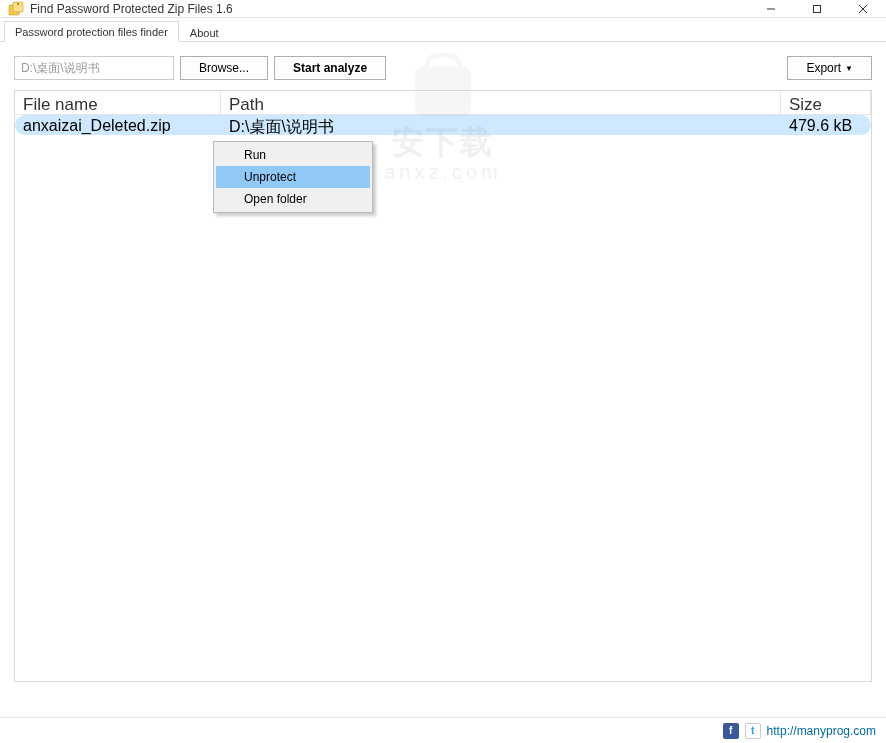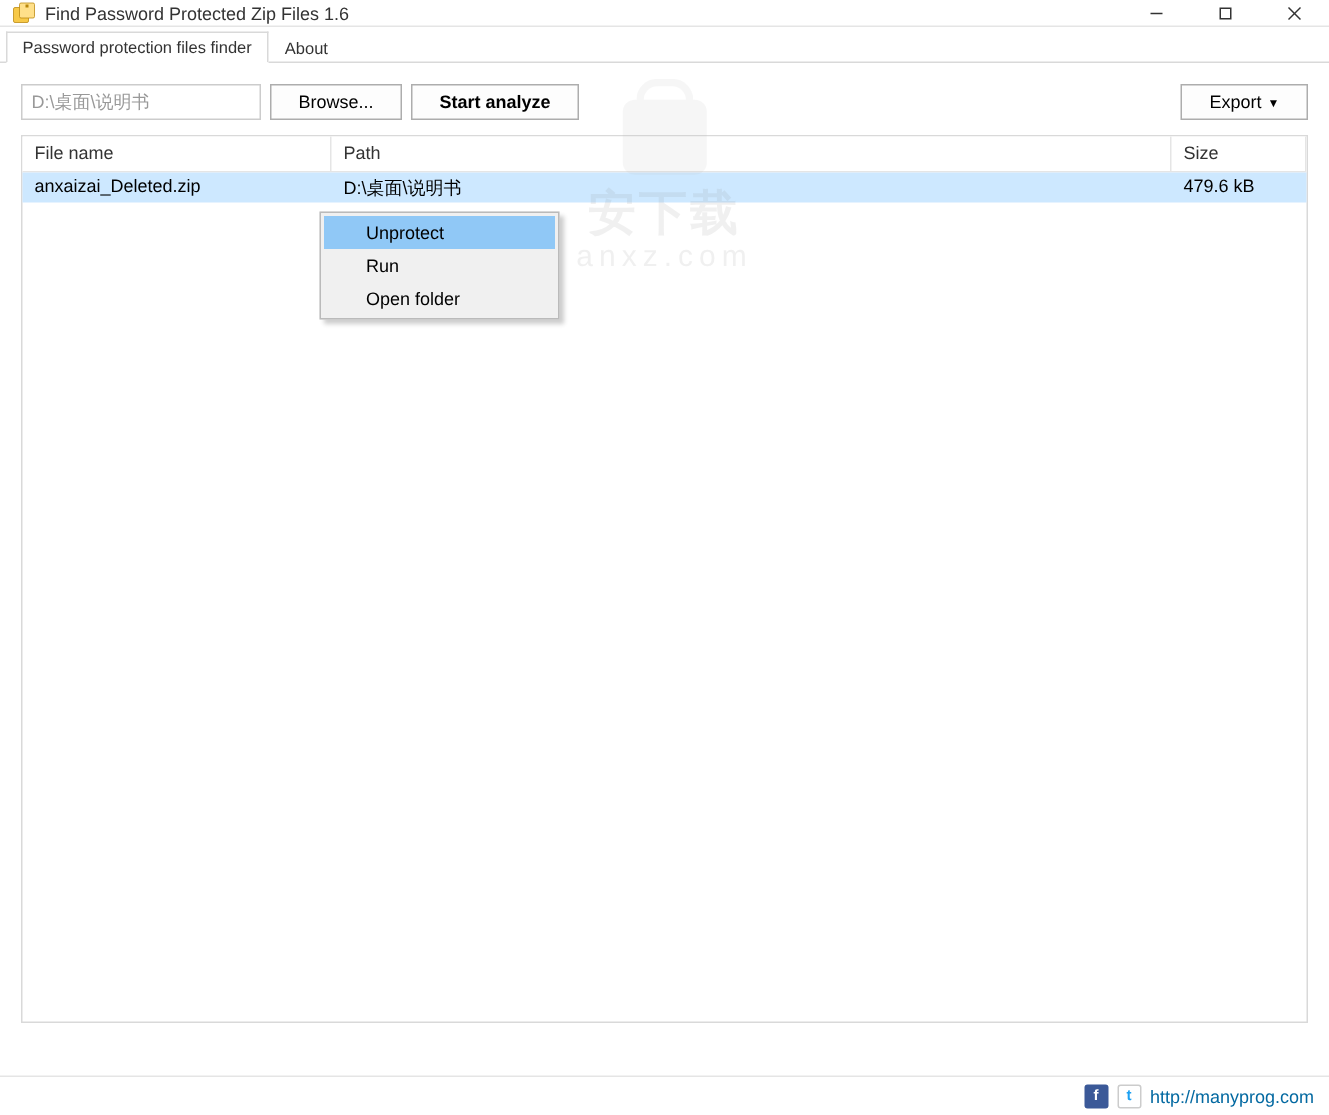--- a/index.html
+++ b/index.html
@@ -21,26 +21,26 @@
     .toolbar { padding: 14px 14px 10px; display: flex; align-items: center; gap: 6px; }
     .path-input { width: 160px; height: 24px; padding: 0 6px; font-size: 12px; color: #999; border: 1px solid #ccc; background: #fff; }
     .btn { height: 24px; padding: 0 18px; font-size: 12px; background: #fdfdfd; border: 1px solid #adadad; cursor: pointer; display: inline-flex; align-items: center; gap: 4px; }
     .btn.bold { font-weight: bold; }
     .spacer { flex: 1; }
     .dropdown-arrow { font-size: 8px; }
 
     
     .grid { margin: 0 14px; border: 1px solid #d9d9d9; height: 592px; background: #fff; position: relative; }
     .grid-header { display: flex; height: 24px; background: #fff; border-bottom: 1px solid #e5e5e5; }
-    .gh { font-size: 12px; color: #333; padding: 4px 8px; border-right: 1px solid #e5e5e5; }
+    .gh { font-size: 17px; color: #333; padding: 4px 8px; border-right: 1px solid #e5e5e5; }
     .gh-name { width: 206px; }
     .gh-path { flex: 1; }
     .gh-size { width: 90px; }
     .grid-body { position: relative; }
-    .grid-row { display: flex; height: 20px; font-size: 12px; }
+    .grid-row { display: flex; height: 20px; font-size: 16px; border-radius: 10px; }
     .grid-row.selected { background: #cde8ff; }
     .gc { padding: 2px 8px; overflow: hidden; white-space: nowrap; }
     .gc-name { width: 206px; }
     .gc-path { flex: 1; }
     .gc-size { width: 90px; }
 
     
     .ctxmenu { position: absolute; top: 26px; left: 198px; width: 160px; background: #f0f0f0; border: 1px solid #bababa; box-shadow: 3px 3px 3px rgba(0,0,0,0.2); padding: 2px; z-index: 10; }
     .ctxitem { font-size: 12px; padding: 4px 8px 4px 28px; cursor: pointer; }
     .ctxitem.hover { background: #90c8f6; }
@@ -114,22 +114,22 @@
     <div class="gh gh-size">Size</div>
   </div>
   <div class="grid-body">
     <div class="grid-row selected">
       <div class="gc gc-name">anxaizai_Deleted.zip</div>
       <div class="gc gc-path">D:\桌面\说明书</div>
       <div class="gc gc-size">479.6 kB</div>
     </div>
 
     <div class="ctxmenu">
+      <div class="ctxitem">Run</div>
       <div class="ctxitem hover">Unprotect</div>
-      <div class="ctxitem">Run</div>
       <div class="ctxitem">Open folder</div>
     </div>
 
     <div class="watermark">
       <div class="wm-bag"></div>
       <div class="wm-text1">安下载</div>
       <div class="wm-text2">anxz.com</div>
     </div>
   </div>
 </div>

